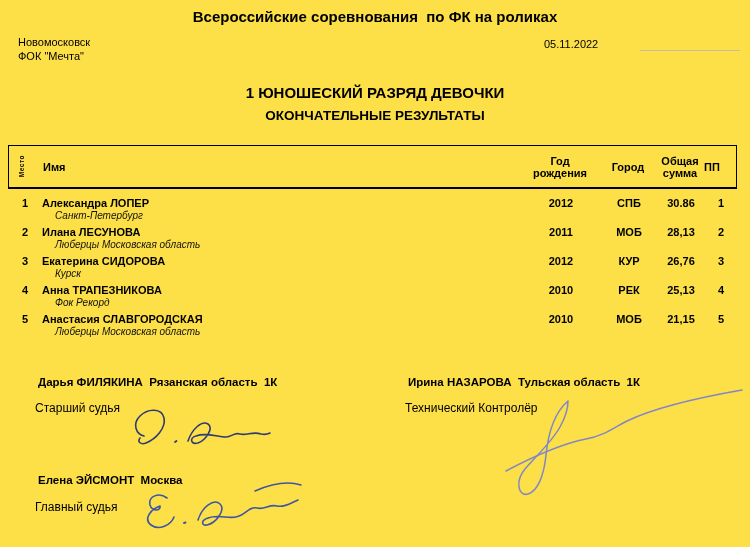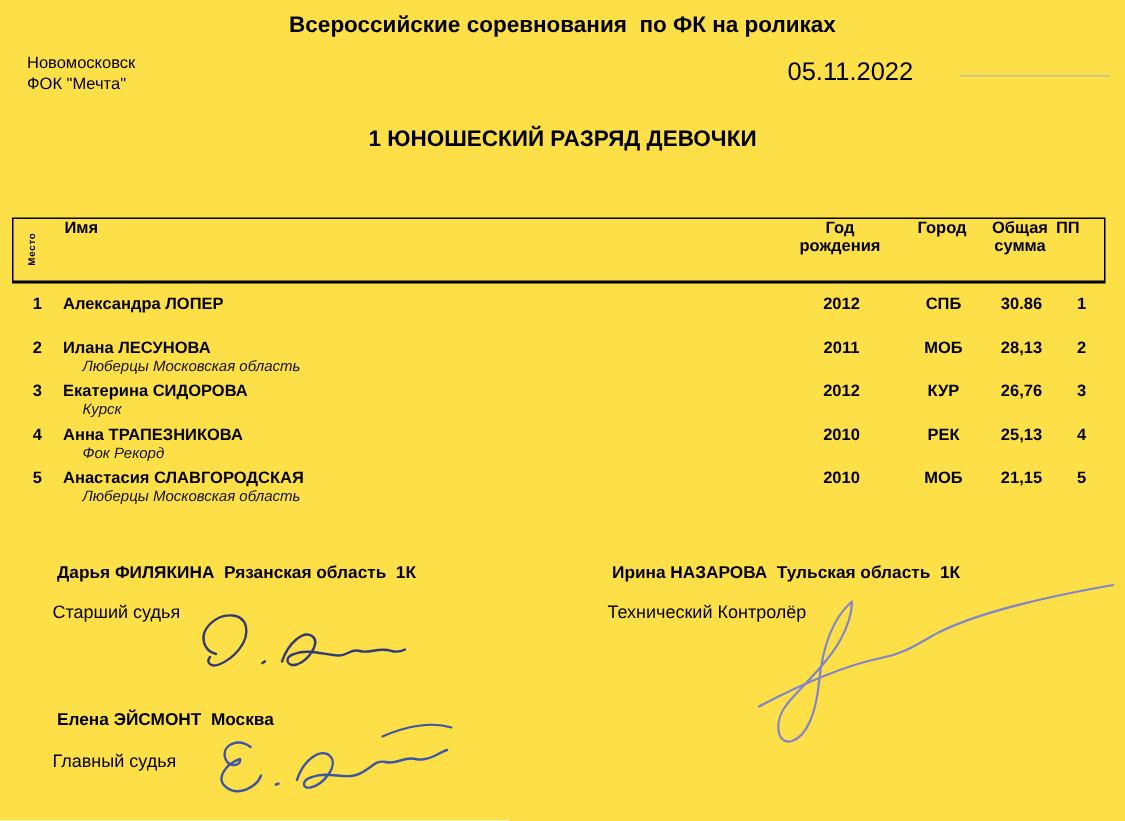--- a/index.html
+++ b/index.html
@@ -4,31 +4,31 @@
 <style>
   * { margin:0; padding:0; box-sizing:border-box; }
   html,body { width:750px; height:547px; background:#fff; color:#000;
     font-family:"Liberation Sans", sans-serif; overflow:hidden; }
   .page { position:relative; width:750px; height:547px; background:#fde047; }
 
   .doc-title { position:absolute; top:8px; left:0; width:100%; text-align:center;
     font-size:15px; font-weight:bold; white-space:pre; }
   .place-city  { position:absolute; left:18px; top:36px; font-size:11px; }
   .place-venue { position:absolute; left:18px; top:50px; font-size:11px; }
-  .doc-date { position:absolute; left:525px; top:38px; font-size:17px; }
+  .doc-date { position:absolute; left:544px; top:38px; font-size:11px; }
   .date-rule { position:absolute; left:640px; top:50px; width:100px; height:1px;
     background:#b4b7bf; opacity:.8; }
 
   .cat-title { position:absolute; top:84px;  left:0; width:100%; text-align:center;
     font-size:15px; font-weight:bold; }
   .cat-sub   { position:absolute; top:108px; left:0; width:100%; text-align:center;
     font-size:13.5px; font-weight:bold; }
 
   .tbl { position:absolute; left:8px; top:145px; width:729px; }
-  .thead { display:flex; align-items:flex-start; height:44px;
+  .thead { display:flex; align-items:center; height:44px;
     border:1px solid #000; border-bottom:2px solid #000; }
   .col-place { width:26px; } .col-name { flex:1; padding-left:8px; }
   .col-year { width:80px; text-align:center; }
   .col-city { width:56px; text-align:center; }
   .col-total{ width:48px; text-align:center; }
   .col-pp   { width:32px; text-align:center; }
   .thead div { font-weight:bold; font-size:11px; line-height:12px; }
   .h-place { display:flex; justify-content:center; align-items:center; height:100%; }
   .h-place span { writing-mode:vertical-rl; transform:rotate(180deg);
     font-size:6.5px; font-weight:bold; letter-spacing:.5px; }
@@ -58,20 +58,21 @@
 
 <div class="page">
 
   <div class="doc-title">Всероссийские соревнования  по ФК на роликах</div>
   <div class="place-city">Новомосковск</div>
   <div class="place-venue">ФОК "Мечта"</div>
   <div class="doc-date">05.11.2022</div>
   <div class="date-rule"></div>
 
   <div class="cat-title">1 ЮНОШЕСКИЙ РАЗРЯД ДЕВОЧКИ</div>
+  <div class="cat-sub">ОКОНЧАТЕЛЬНЫЕ РЕЗУЛЬТАТЫ</div>
 
   <div class="tbl">
     <div class="thead">
       <div class="col-place h-place">
           <span>Место</span>
         </div>
       <div class="col-name">Имя</div>
       <div class="col-year h-year">
           <div class="h-wrap">Год рождения</div>
         </div>
@@ -80,20 +81,21 @@
           <div class="h-wrap">Общая сумма</div>
         </div>
       <div class="col-pp h-pp">ПП</div>
     </div>
 
     <div class="tbody">
       <div class="trow">
         <div class="c-place">1</div>
         <div class="c-name">
           <div>Александра ЛОПЕР</div>
+          <div class="club">Санкт-Петербург</div>
         </div>
         <div class="c-year">2012</div>
         <div class="c-city">СПБ</div>
         <div class="c-total">30.86</div>
         <div class="c-pp">1</div>
       </div>
       <div class="trow">
         <div class="c-place">2</div>
         <div class="c-name">
           <div>Илана ЛЕСУНОВА</div>

